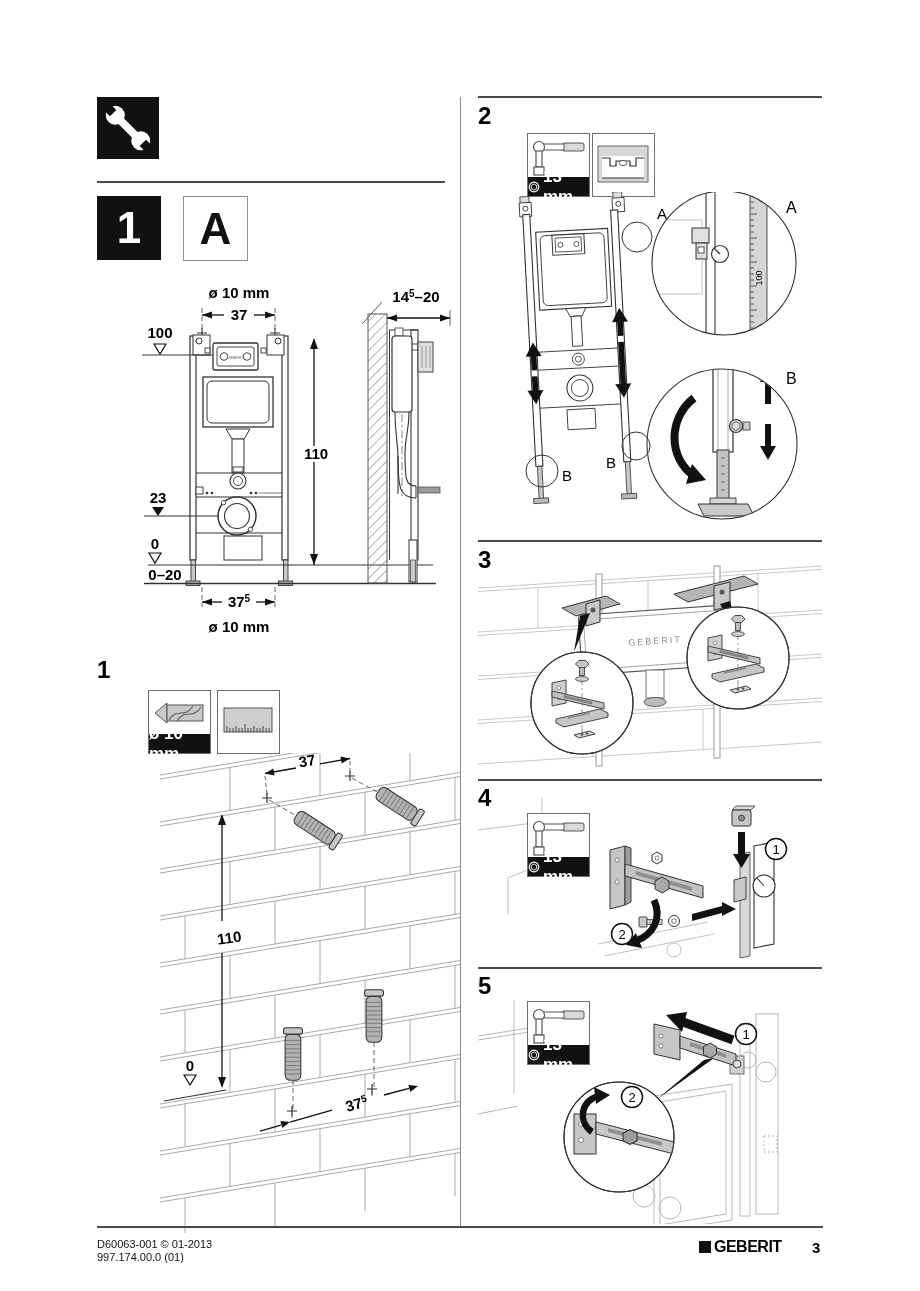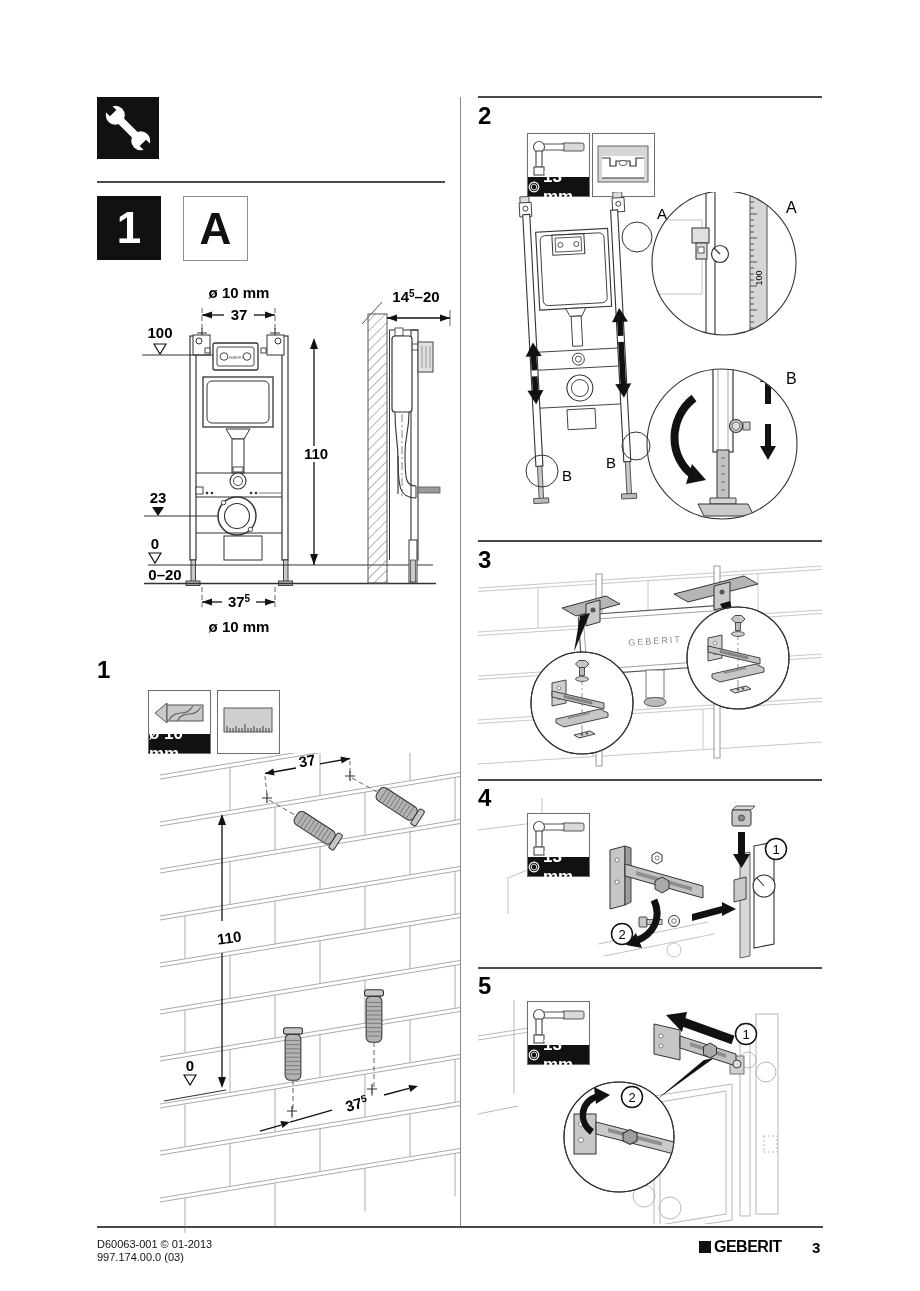--- a/index.html
+++ b/index.html
@@ -560,21 +560,21 @@
         <circle cx="7" cy="7" r="5.6" fill="none" stroke="#fff" stroke-width="1.4"></circle>
         <polygon points="7,3.4 10.1,5.2 10.1,8.8 7,10.6 3.9,8.8 3.9,5.2" fill="none" stroke="#fff" stroke-width="1.1"></polygon>
       </svg>
       <span>13 mm</span>
     </div>
   </div>
 
   <div class="rule" style="left:97px;top:1226px;width:726px;height:1.5px;"></div>
   <div class="footer-left" style="left:97px;top:1238px;">
     <div>D60063-001 © 01-2013</div>
-    <div>997.174.00.0 (03)</div>
+    <div>997.174.00.0 (01)</div>
   </div>
   <div class="brandline" style="left:699px;top:1238px;">
     <span class="logo-square"></span>
     <span class="brand-text">GEBERIT</span>
   </div>
   <div class="page-num" style="left:812px;top:1239px;">3</div>
 
 </div>
 
 </body></html>

